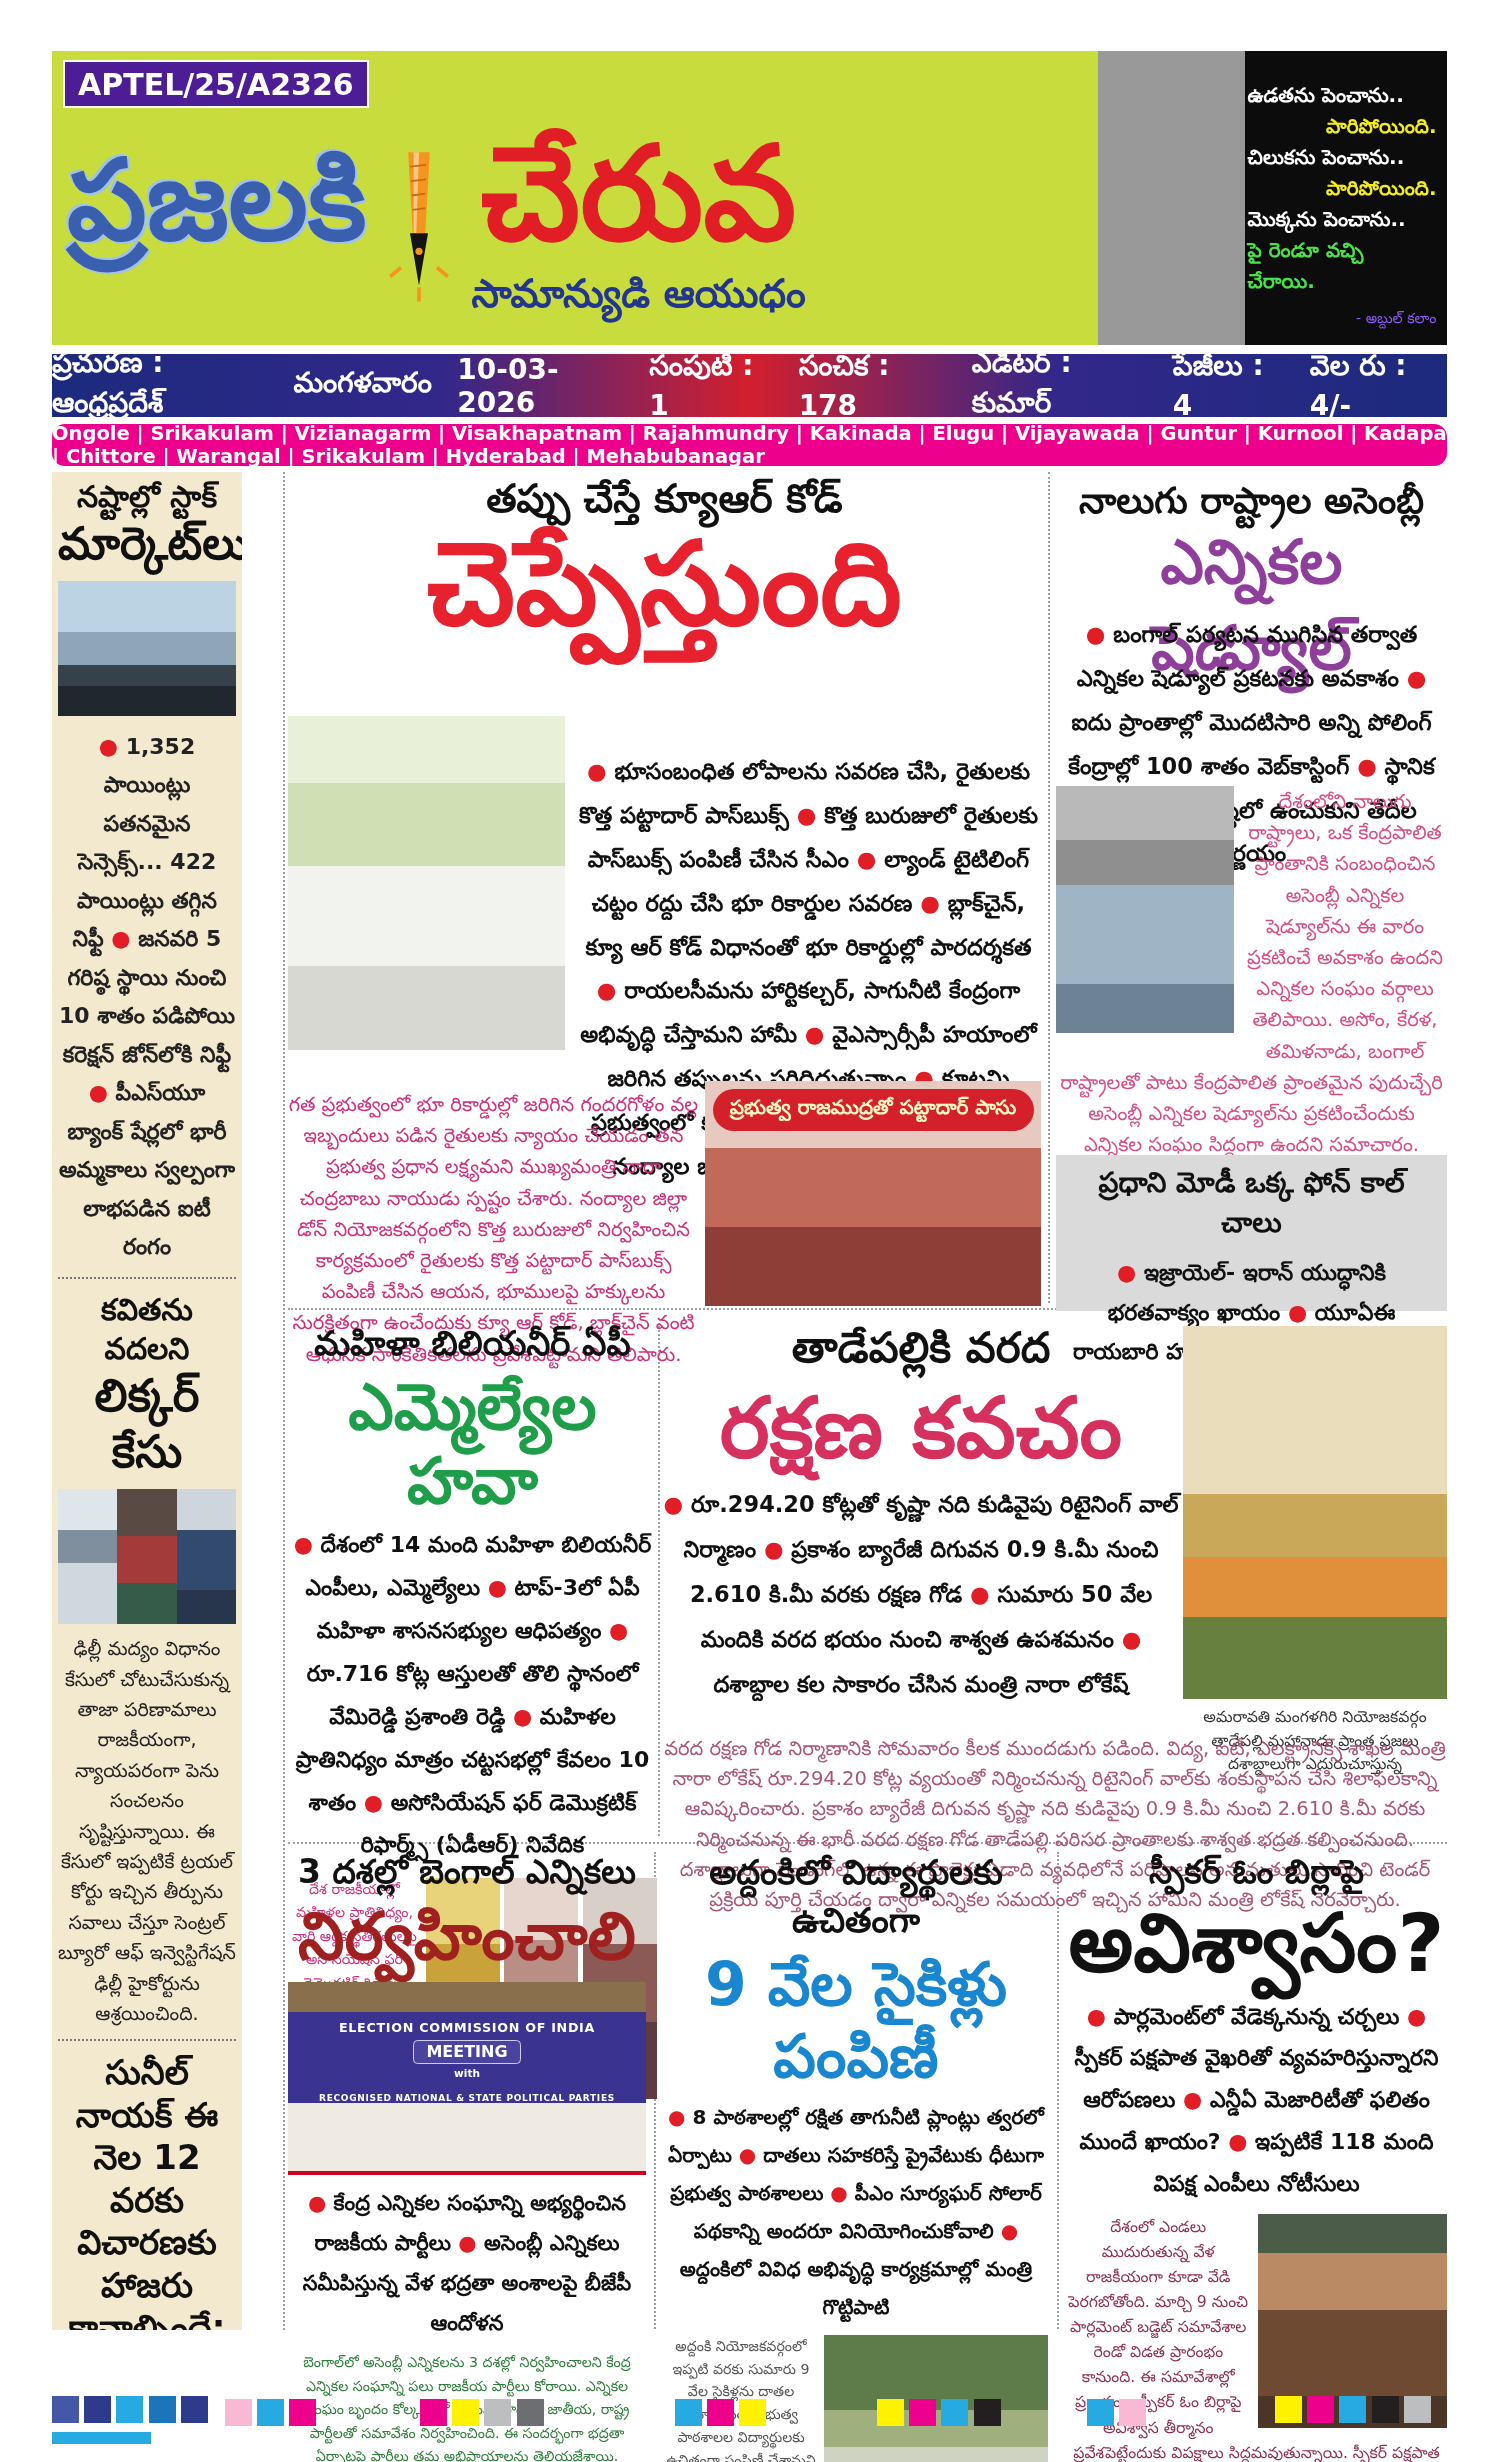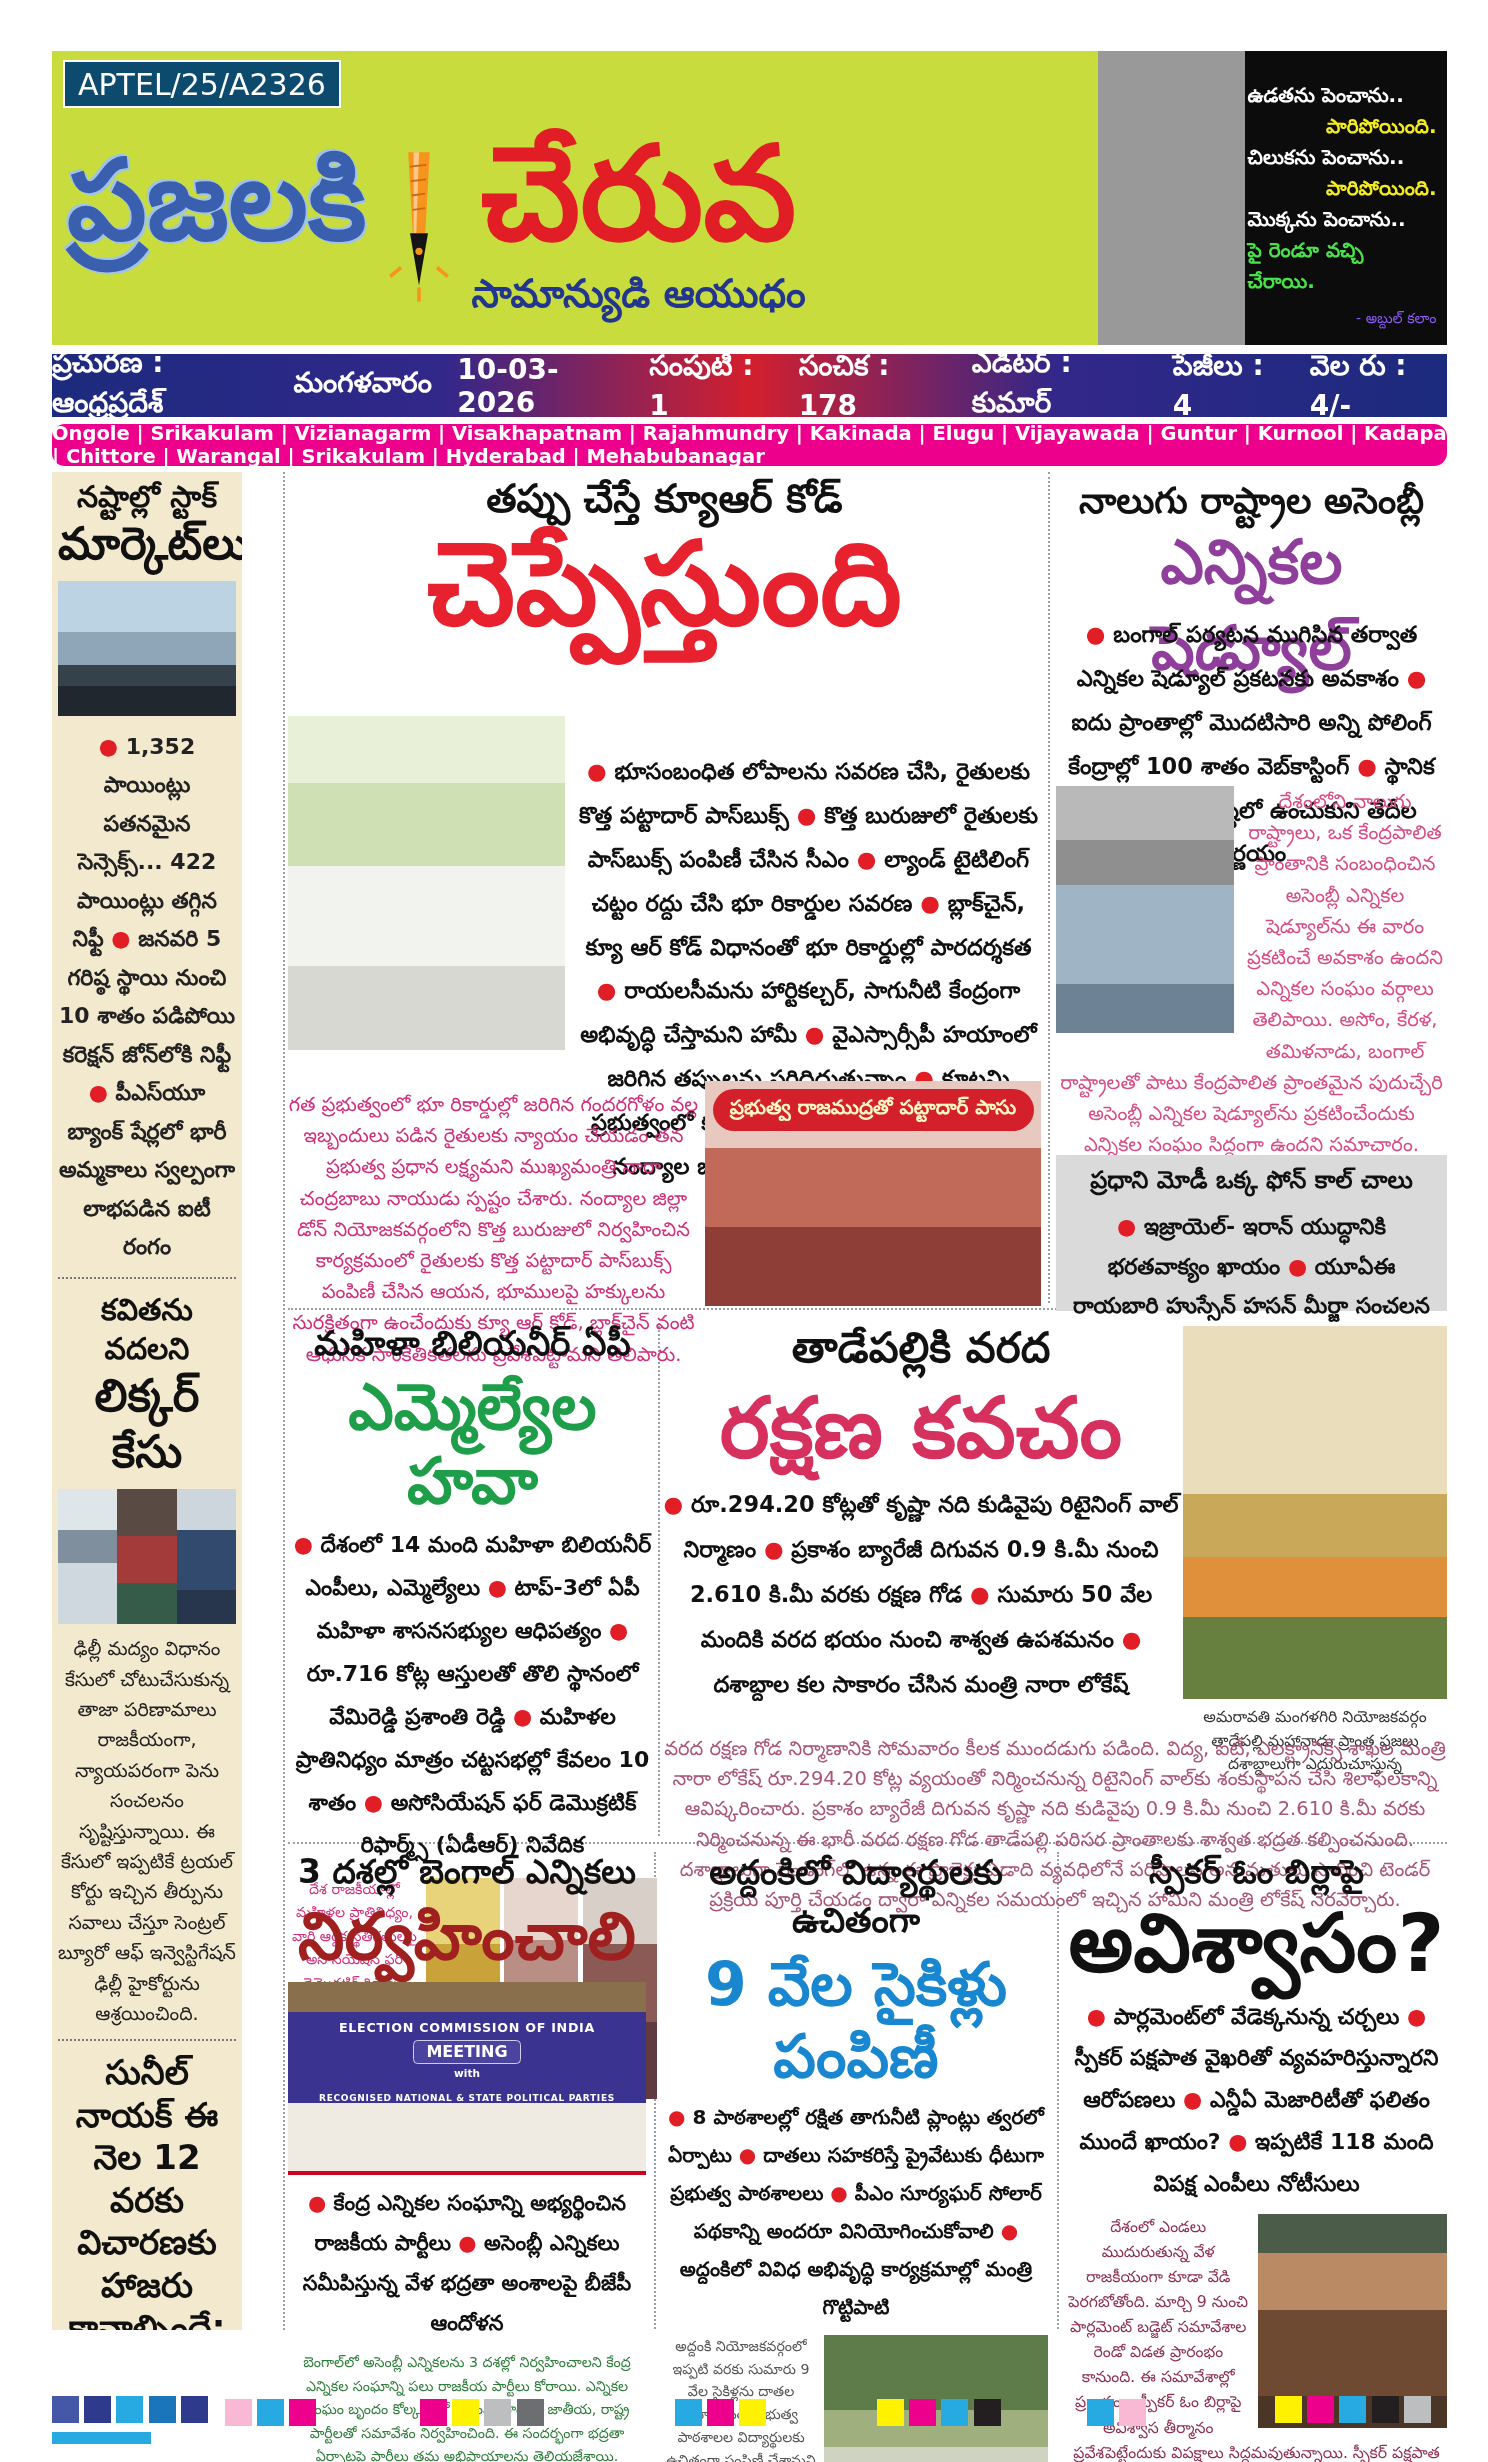--- a/index.html
+++ b/index.html
@@ -1,22 +1,22 @@
 <!DOCTYPE html>
 <html style="font-size:12px"><head>
 <meta charset="utf-8">
 <style>
   html,body{margin:0;padding:0;background:#ffffff;}
   .page{position:relative;width:1488px;height:2462px;background:#ffffff;overflow:hidden;
         font-family:"DejaVu Sans",sans-serif;color:#111;}
   
   .masthead{position:absolute;left:52px;top:51px;width:1395px;height:294px;display:flex;}
   .mast-left{position:relative;width:1046px;height:100%;background:#c9dc3e;}
-  .reg-badge{position:absolute;left:10.5px;top:9px;background:#0c4a6e;color:#fff;
-             font-weight:normal;font-size:30px;padding:4.5px 13.5px;border:2.2px solid #fff;}
+  .reg-badge{position:absolute;left:10.5px;top:9px;background:#4c1d95;color:#fff;
+             font-weight:bold;font-size:30px;padding:4.5px 13.5px;border:2.2px solid #fff;}
   .title-row{position:absolute;left:15px;top:71px;width:1020px;display:flex;align-items:flex-start;}
   .title1{font-size:112px;font-weight:bold;color:#3a5fae;line-height:1.4;
           text-shadow:2.2px 2.2px 0 #9fc3e8,-2.2px -2.2px 0 #9fc3e8;}
   .pen-wrap{width:90px;height:210px;margin:0 7.5px;flex:none;}
   .title2-wrap{display:flex;flex-direction:column;align-items:center;}
   .title2{font-size:131px;font-weight:bold;color:#e11d26;line-height:1.1;}
   .tagline{font-size:39px;font-weight:bold;color:#23368f;margin-top:4.5px;}
   .quote-box{position:relative;width:349px;height:100%;background:#0c0c0c;display:flex;}
   .kalam-photo{width:42%;height:100%;
     background:radial-gradient(circle at 55% 28%,#cfcfcf 0 14%,#8d8d8d 15% 24%,#4a4038 25% 45%,#1c1c1c 60%,#0c0c0c 100%);}
@@ -73,21 +73,21 @@
   
   .r-kicker{position:absolute;left:1056px;top:480px;width:391px;font-size:36px;}
   .r-headline{position:absolute;left:1056px;top:526px;width:391px;font-size:61px;color:#8f3f9b;}
   .r-bullets{position:absolute;left:1056px;top:613px;width:391px;font-size:22.5px;line-height:1.95;}
   .r-bodywrap{position:absolute;left:1056px;top:786px;width:391px;height:361px;
               font-size:19.5px;line-height:1.6;color:#d84c86;text-align:center;}
   .ph-cec{float:left;width:178px;height:247px;margin:0 9px 4.5px 0;
     background:linear-gradient(180deg,#b9b9b9 0 22%,#8f8f8f 22% 40%,#9fb4c4 40% 80%,#6e8296 80%);}
   .modi-box{position:absolute;left:1056px;top:1155px;width:391px;height:156px;background:#dadada;
             padding:10.5px 7.5px;box-sizing:border-box;}
-  .modi-title{font-size:24px;}
+  .modi-title{font-size:28px;}
   .modi-bullets{font-size:22px;line-height:1.8;margin-top:7.5px;}
   
   .bil{position:absolute;left:288px;top:1323px;width:369px;}
   .bil .kicker{font-size:34px;}
   .bil .headline{font-size:64px;color:#1e9e48;line-height:1.15;}
   .bil .bullets{font-size:22px;line-height:1.95;margin-top:6px;}
   .bil-row{display:flex;margin-top:10.5px;gap:4.5px;}
   .bil-body{width:133px;font-size:14.2px;line-height:1.65;color:#cf2f7b;text-align:center;}
   .bil-ph{flex:1;height:221px;}
   .w1{background:linear-gradient(180deg,#e8d27a 0 30%,#caa23a 30% 70%,#a3772a 70%);}

